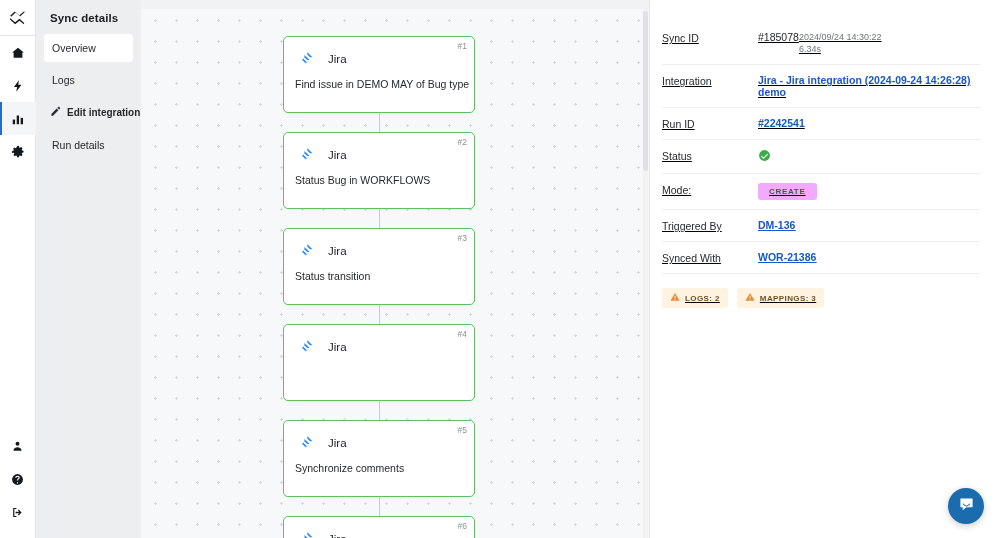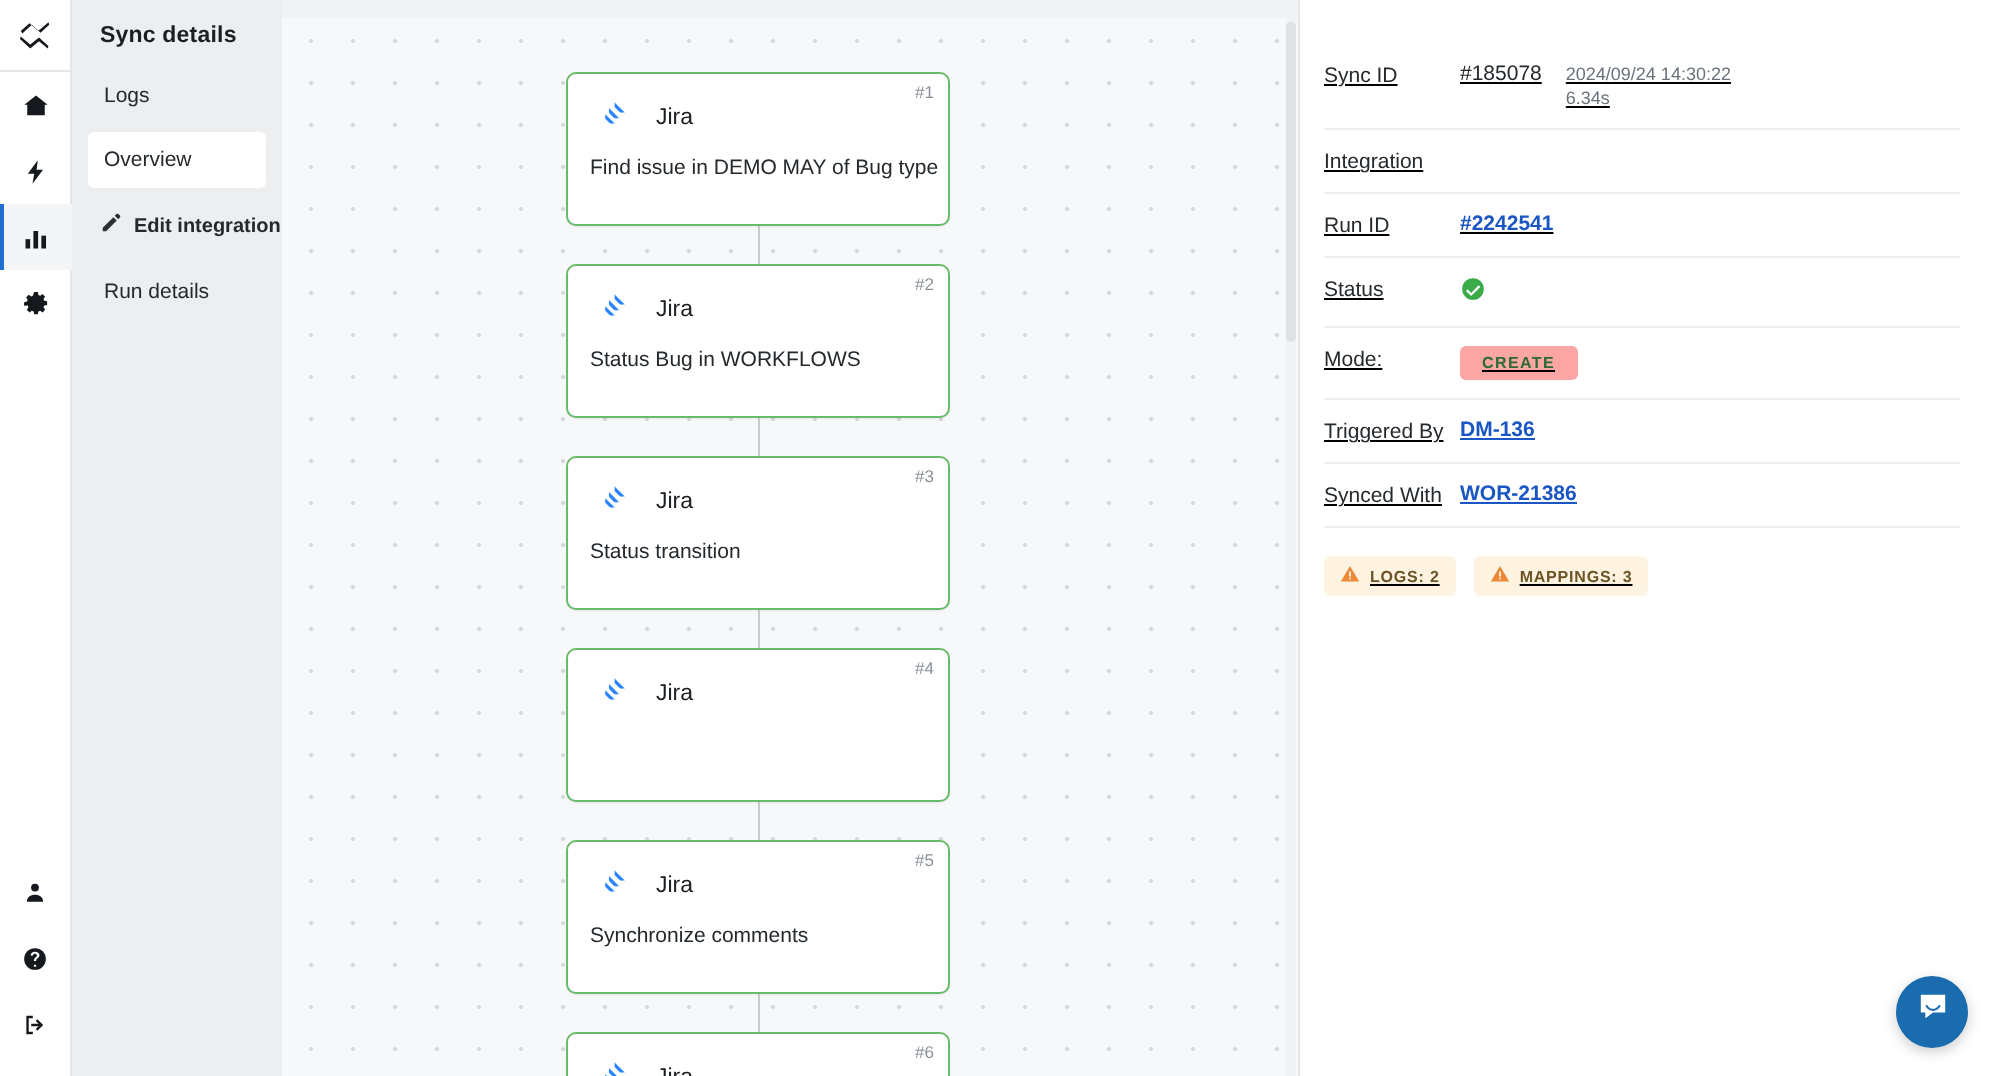--- a/index.html
+++ b/index.html
@@ -124,30 +124,30 @@
   .drow {
     display: flex; align-items: flex-start;
     border-bottom: 1px solid #eceef0;
     padding: 9px 0 9px 0;
     min-height: 28px;
   }
   .dlabel {
     flex: 0 0 68px; font-size: 10.5px; color: #24292e;
     padding-top: 1px;
   }
-  .dval { font-size: 10.5px; color: #24292e; display: flex; align-items: flex-start; gap: 12px; }
+  .dval { font-size: 10.5px; color: #24292e; display: flex; align-items: flex-start; gap: 0; margin-left: 28px; }
   .dval-id { font-size: 10.5px; color: #24292e; }
   .dval-stamp { font-size: 9px; color: #6a737d; line-height: 1.35; }
   .dlink {
     font-size: 10.5px; color: #1a56c4; font-weight: bold;
     text-decoration: none; cursor: pointer;
   }
   .dlink.underline { text-decoration: underline; }
   .badge-create {
-    display: inline-block; background: #fca5a5; color: #2b6b33;
+    display: inline-block; background: #f0abfc; color: #2b6b33;
     font-size: 8px; font-weight: bold; letter-spacing: .7px;
     padding: 4px 11px; border-radius: 3px;
   }
   .chips { display: flex; gap: 9px; padding-top: 14px; }
   .chip {
     display: flex; align-items: center; gap: 5px;
     background: #fdf3e0; color: #6b5326;
     font-size: 8px; font-weight: bold; letter-spacing: .4px;
     padding: 4px 8px; border-radius: 3px; cursor: pointer;
   }
@@ -223,25 +223,25 @@
       <svg width="13" height="13" viewBox="0 0 24 24" aria-hidden="true">
         <path d="M4 3.5h6v2.2H6.2v12.6H10v2.2H4Z" fill="#15181c"></path>
         <path d="M14.2 6.6 12.7 8.2l2.6 2.6H8.5v2.4h6.8l-2.6 2.6 1.5 1.6 5.4-5.4Z" fill="#15181c"></path>
       </svg>
     </div>
   </div>
 
   <div class="sidebar">
     <div class="sidebar-title">Sync details</div>
 
+    <div class="side-item selected">
+      <span>Overview</span>
+    </div>
     <div class="side-item">
       <span>Logs</span>
-    </div>
-    <div class="side-item selected">
-      <span>Overview</span>
     </div>
     <div class="side-item with-icon">
       <span>
         <svg width="11" height="11" viewBox="0 0 24 24" aria-hidden="true">
           <path d="M3 17.3 14.6 5.7l3.7 3.7L6.7 21H3Z" fill="#2a2f35"></path>
           <path d="M16.1 4.2 18 2.3c.6-.6 1.5-.6 2.1 0l1.6 1.6c.6.6.6 1.5 0 2.1l-1.9 1.9Z" fill="#2a2f35"></path>
         </svg>
       </span>
       <span>Edit integration</span>
     </div>
@@ -366,20 +366,23 @@
         <span class="dval-id">#185078</span>
         <span>
           <span class="dval-stamp" style="display:block;">2024/09/24 14:30:22</span>
           <span class="dval-stamp" style="display:block;">6.34s</span>
         </span>
       </div>
     </div>
 
     <div class="drow">
       <div class="dlabel">Integration</div>
+      <div class="dval">
+        <a class="dlink">Jira - Jira integration (2024-09-24 14:26:28) demo</a>
+      </div>
     </div>
 
     <div class="drow">
       <div class="dlabel">Run ID</div>
       <div class="dval">
         <a class="dlink">#2242541</a>
       </div>
     </div>
 
     <div class="drow">

